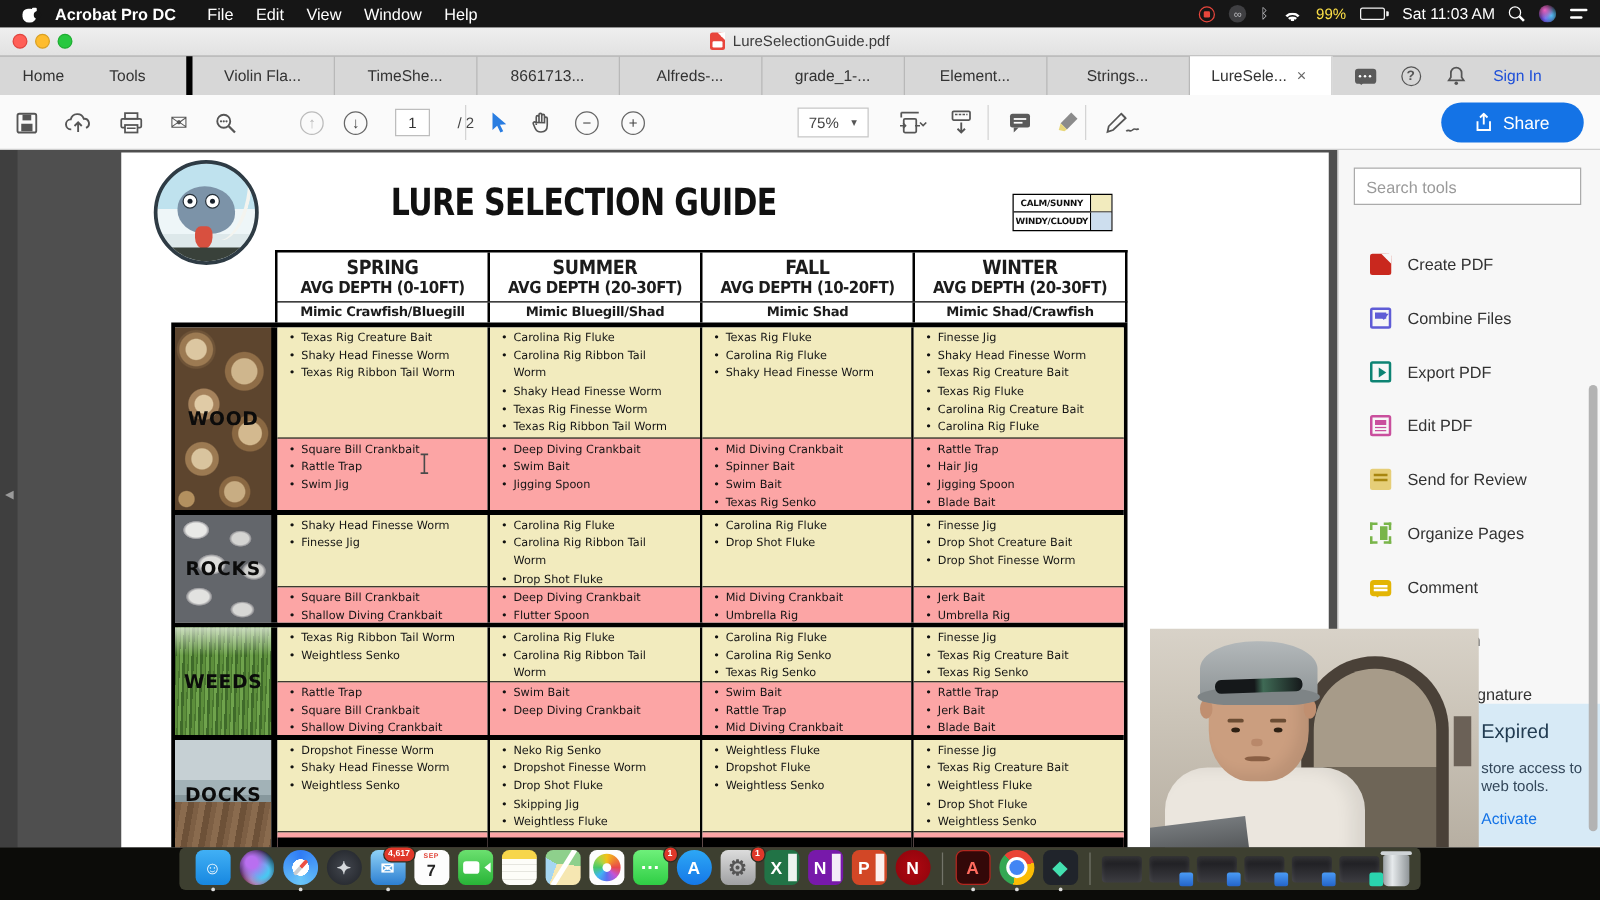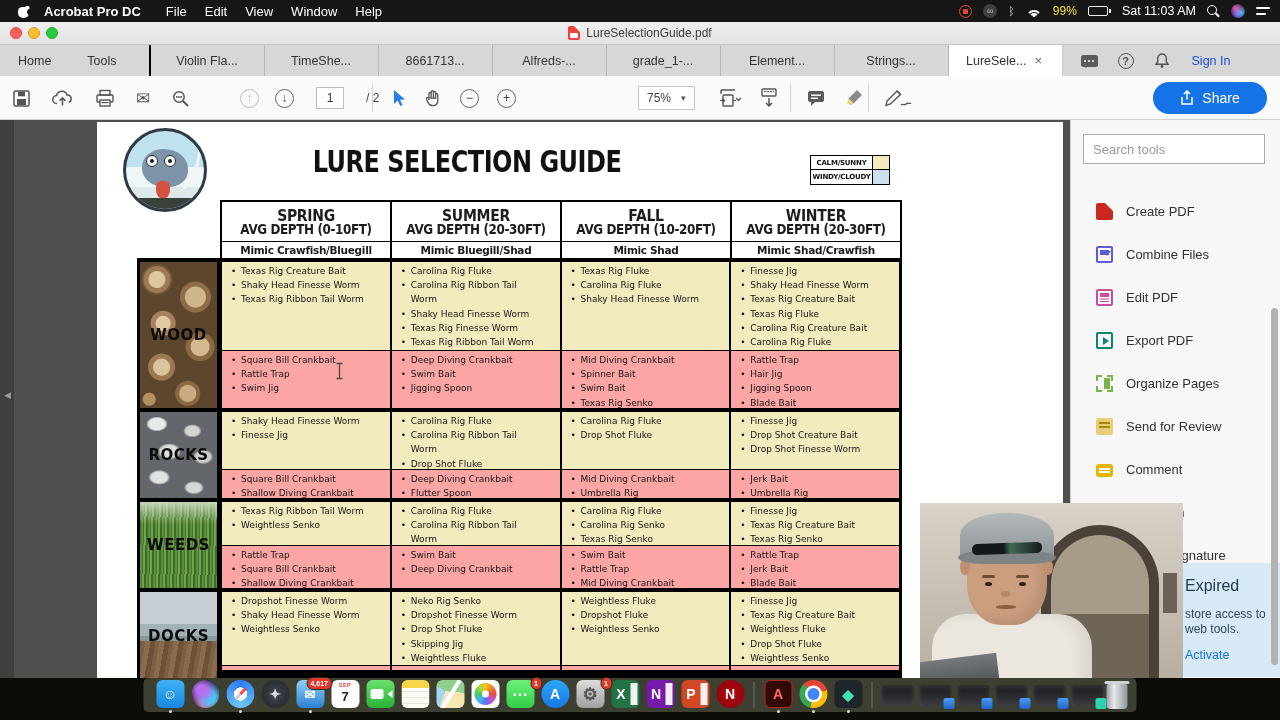--- a/index.html
+++ b/index.html
@@ -49,21 +49,21 @@
   .tl.grn{left:46px;background:#28c840;border:0.5px solid #1eae31}
   #titlecenter{margin:0 auto;display:flex;align-items:flex-end;gap:6px;font-size:12px;color:#3c3c3c}
   .pdfchip{width:12px;height:14px;background:#e8453c;border-radius:2px;position:relative}
   .pdfchip::before{content:"";position:absolute;right:0;top:0;border:3px solid #fff;border-left-color:transparent;border-bottom-color:transparent}
   .pdfchip::after{content:"";position:absolute;left:2px;bottom:2px;right:2px;height:5px;background:#fff;border-radius:1px}
 
   
   #tabbar{position:absolute;left:0;top:45px;width:1280px;height:31px;background:#d7d7d7;display:flex;
     align-items:stretch;font-size:12.5px;color:#333;z-index:30}
   .simpletab{display:flex;align-items:center;padding:0 18px}
-  #doctabs{display:flex;border-left:2px solid #000000;margin-left:14px}
+  #doctabs{display:flex;border-left:5px solid #000000;margin-left:14px}
   .doctab{width:114px;display:flex;align-items:center;justify-content:center;border-right:1px solid #b8b8b8;
     gap:6px;white-space:nowrap;overflow:hidden}
   .doctab.active{background:#fff;border-right-color:#c9c9c9}
   .tclose{color:#666;font-size:13px;padding:0 2px}
   #tabicons{display:flex;align-items:center;gap:20px;margin-left:18px}
   .bubble{width:17px;height:12px;background:#5a5a5a;border-radius:2.5px;position:relative}
   .bubble::before{content:"";position:absolute;left:2px;bottom:-4px;border:3px solid transparent;border-top-color:#5a5a5a}
   .bubble i{position:absolute;top:5px;width:2px;height:2px;background:#fff;border-radius:50%}
   .bubble i:nth-child(1){left:3px}.bubble i:nth-child(2){left:7px}.bubble i:nth-child(3){left:11px}
   .helpc{width:16px;height:16px;border:1.5px solid #555;border-radius:50%;color:#555;font-size:11px;font-weight:bold;
@@ -748,34 +748,34 @@
     <div id="tools">
         <div class="tool">
           <span class="ticon create-pdf"></span>
           <span class="tlabel2">Create PDF</span>
         </div>
         <div class="tool">
           <span class="ticon combine-files"></span>
           <span class="tlabel2">Combine Files</span>
         </div>
         <div class="tool">
+          <span class="ticon export-pdf"></span>
+          <span class="tlabel2">Export PDF</span>
+        </div>
+        <div class="tool">
           <span class="ticon edit-pdf"></span>
           <span class="tlabel2">Edit PDF</span>
         </div>
         <div class="tool">
-          <span class="ticon export-pdf"></span>
-          <span class="tlabel2">Export PDF</span>
+          <span class="ticon send-review"></span>
+          <span class="tlabel2">Send for Review</span>
         </div>
         <div class="tool">
           <span class="ticon organize-pages"></span>
           <span class="tlabel2">Organize Pages</span>
-        </div>
-        <div class="tool">
-          <span class="ticon send-review"></span>
-          <span class="tlabel2">Send for Review</span>
         </div>
         <div class="tool">
           <span class="ticon comment"></span>
           <span class="tlabel2">Comment</span>
         </div>
         <div class="tool">
           <span class="ticon fill-sign"></span>
           <span class="tlabel2">Fill &amp; Sign</span>
         </div>
         <div class="tool partial">

